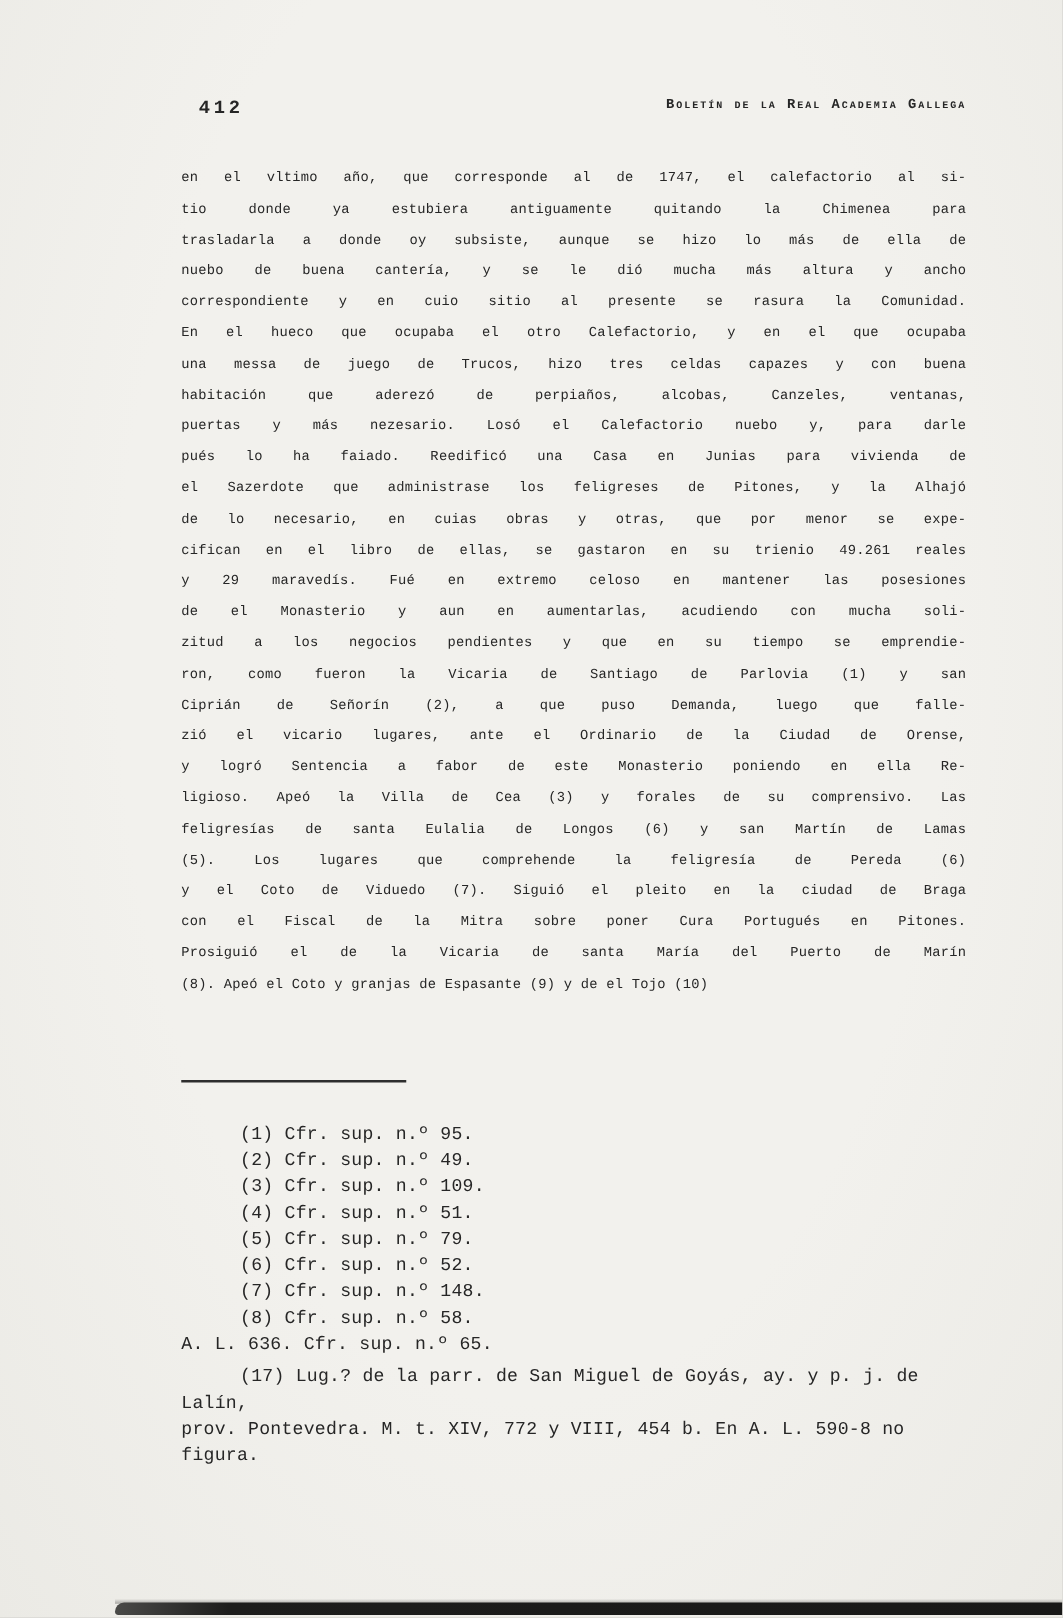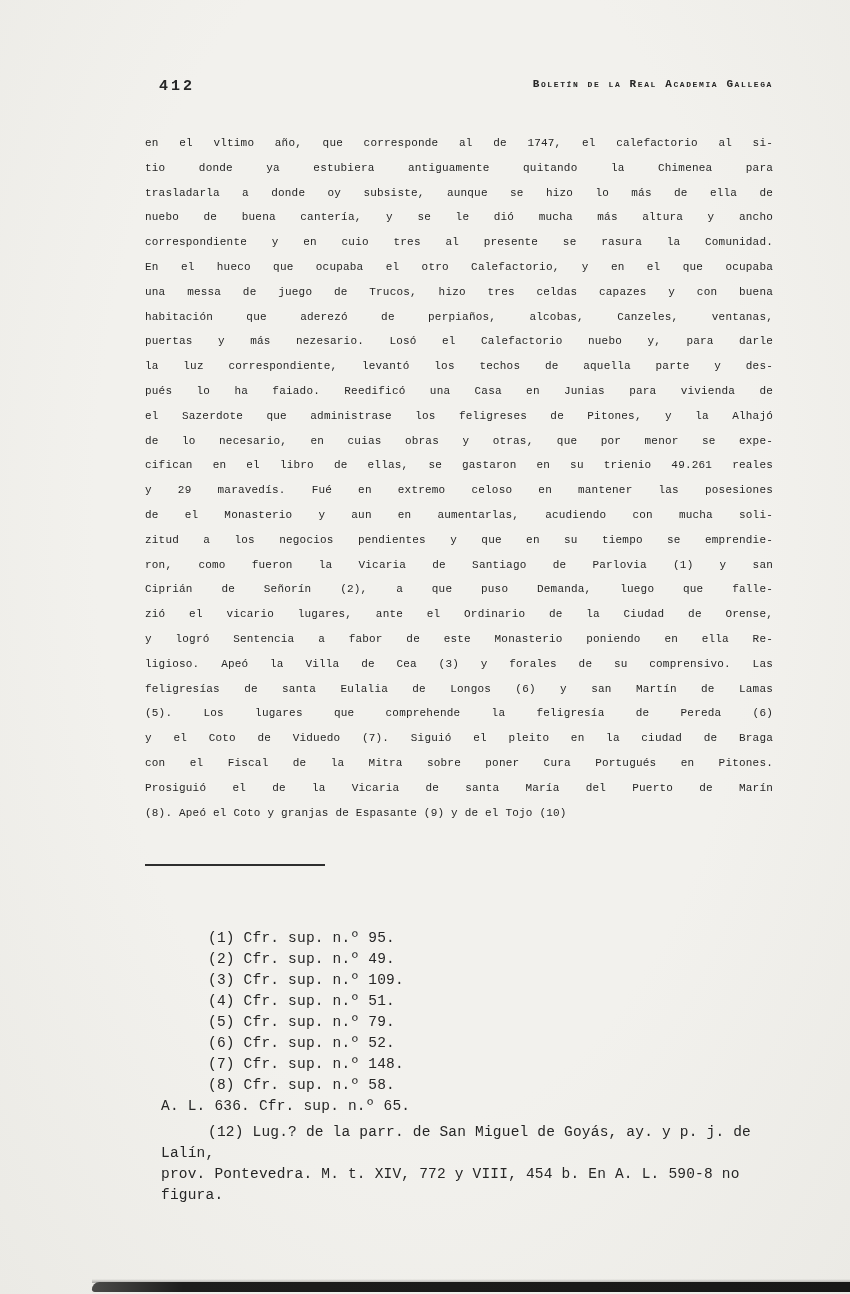--- a/index.html
+++ b/index.html
@@ -57,24 +57,23 @@
   }
   .footnote-rule {
     position: absolute;
     top: 864px;
     left: 145px;
     width: 180px;
     border-top: 2px solid #2e2e2e;
   }
   .footnotes {
     position: absolute;
-    top: 928px;
+    top: 898px;
     left: 145px;
     width: 628px;
-    margin-left: 16px;
   }
   .footnotes .fn-line {
     font-size: 14.5px;
     line-height: 21px;
     letter-spacing: 0.2px;
   }
   .fn-ind { text-indent: 47px; }
   .gap { margin-top: 5px; }
   .scan-edge-bottom {
     position: absolute;
@@ -103,26 +102,25 @@
     <span class="page-number">412</span>
     <span class="journal-title">Boletín de la Real Academia Gallega</span>
   </div>
 
   <div class="body-text">
 
   <div class="line">en el vltimo año, que corresponde al de 1747, el calefactorio al si-</div>
       <div class="line">tio donde ya estubiera antiguamente quitando la Chimenea para</div>
       <div class="line">trasladarla a donde oy subsiste, aunque se hizo lo más de ella de</div>
       <div class="line">nuebo de buena cantería, y se le dió mucha más altura y ancho</div>
-      <div class="line">correspondiente y en cuio tres al presente se rasura la Comunidad.</div>
+      <div class="line">correspondiente y en cuio sitio al presente se rasura la Comunidad.</div>
       <div class="line">En el hueco que ocupaba el otro Calefactorio, y en el que ocupaba</div>
       <div class="line">una messa de juego de Trucos, hizo tres celdas capazes y con buena</div>
       <div class="line">habitación que aderezó de perpiaños, alcobas, Canzeles, ventanas,</div>
       <div class="line">puertas y más nezesario. Losó el Calefactorio nuebo y, para darle</div>
-      <div class="line">la luz correspondiente, levantó los techos de aquella parte y des-</div>
       <div class="line">pués lo ha faiado. Reedificó una Casa en Junias para vivienda de</div>
       <div class="line">el Sazerdote que administrase los feligreses de Pitones, y la Alhajó</div>
       <div class="line">de lo necesario, en cuias obras y otras, que por menor se expe-</div>
       <div class="line">cifican en el libro de ellas, se gastaron en su trienio 49.261 reales</div>
       <div class="line">y 29 maravedís. Fué en extremo celoso en mantener las posesiones</div>
       <div class="line">de el Monasterio y aun en aumentarlas, acudiendo con mucha soli-</div>
       <div class="line">zitud a los negocios pendientes y que en su tiempo se emprendie-</div>
       <div class="line">ron, como fueron la Vicaria de Santiago de Parlovia (1) y san</div>
       <div class="line">Ciprián de Señorín (2), a que puso Demanda, luego que falle-</div>
       <div class="line">zió el vicario lugares, ante el Ordinario de la Ciudad de Orense,</div>
@@ -142,20 +140,20 @@
 
   <div class="fn-line fn-ind">(1) Cfr. sup. n.º 95.</div>
       <div class="fn-line fn-ind">(2) Cfr. sup. n.º 49.</div>
       <div class="fn-line fn-ind">(3) Cfr. sup. n.º 109.</div>
       <div class="fn-line fn-ind">(4) Cfr. sup. n.º 51.</div>
       <div class="fn-line fn-ind">(5) Cfr. sup. n.º 79.</div>
       <div class="fn-line fn-ind">(6) Cfr. sup. n.º 52.</div>
       <div class="fn-line fn-ind">(7) Cfr. sup. n.º 148.</div>
       <div class="fn-line fn-ind">(8) Cfr. sup. n.º 58.</div>
       <div class="fn-line">A. L. 636. Cfr. sup. n.º 65.</div>
-      <div class="fn-line fn-ind gap">(12) Lug.? de la parr. de San Miguel de Goyás, ay. y p. j. de Lalín,</div>
+      <div class="fn-line fn-ind gap">(17) Lug.? de la parr. de San Miguel de Goyás, ay. y p. j. de Lalín,</div>
       <div class="fn-line">prov. Pontevedra. M. t. XIV, 772 y VIII, 454 b. En A. L. 590-8 no figura.</div>
     </div>
 
   <div class="scan-edge-bottom-shadow"></div>
   <div class="scan-edge-bottom"></div>
 
 </div>
 
 </body></html>

